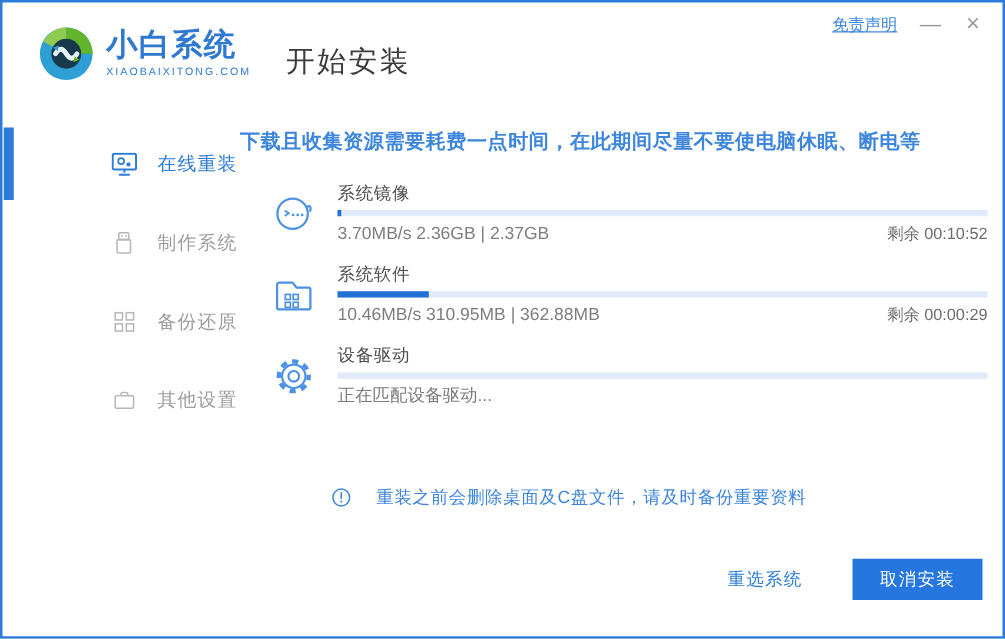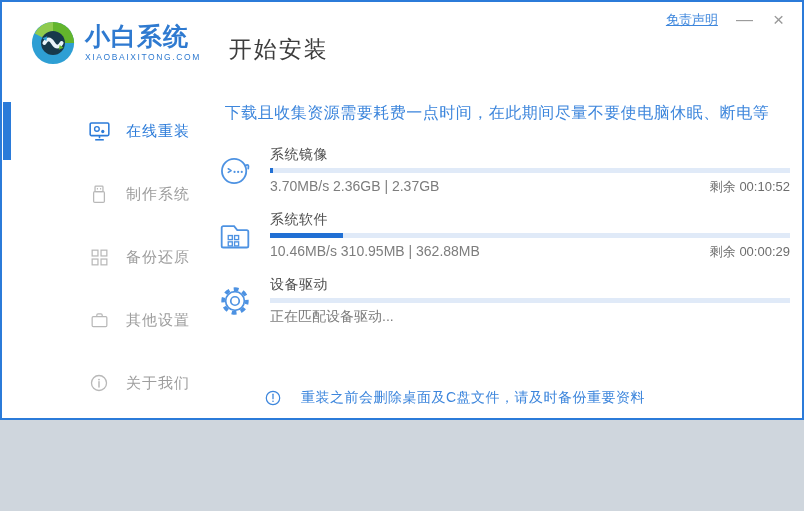--- a/index.html
+++ b/index.html
@@ -8,21 +8,21 @@
     --warn:#3d86dc;
     --btn:#2577df;
     --fill:#2170d4;
     --track:#e0eaf8;
     --gray-text:#9d9d9d;
     --detail:#7d7d7d;
   }
   *{margin:0;padding:0;box-sizing:border-box;}
   html,body{background:#cfd6dd;font-family:"Liberation Sans","DejaVu Sans",sans-serif;}
   .window{
-    position:relative;width:804px;height:420px;background:#fff;
+    position:relative;width:804px;height:511px;background:#fff;
     border:2px solid var(--accent);overflow:hidden;
   }
   
   .titlebar{
     position:absolute;top:0;right:0;display:flex;align-items:center;
     gap:16px;padding:9px 16px 0 0;z-index:5;
   }
   .disclaimer{font-size:13px;color:var(--warn);text-decoration:underline;cursor:pointer;}
   .win-btn{font-size:17px;color:#9a9a9a;line-height:14px;cursor:pointer;padding:0 2px;}
   .win-btn.close{font-size:19px;}
@@ -42,21 +42,21 @@
   }
   .side-item .s-icon{width:22px;margin-left:40px;margin-right:16px;display:flex;justify-content:center;color:#b8b8b8;}
   .side-item .s-label{font-size:15px;letter-spacing:1px;}
   .side-item.active{color:var(--accent);}
   .side-item.active .s-icon{color:var(--accent);}
   .side-item.active::before{
     content:"";position:absolute;left:1px;top:0;width:8px;height:100%;background:var(--accent);
   }
   
   .content{flex:1;position:relative;padding-top:5px;}
-  .warning{font-size:16px;color:var(--warn);text-align:center;letter-spacing:.5px;}
+  .warning{font-size:16px;color:var(--warn);text-align:left;letter-spacing:.5px;font-weight:bold;}
   .tasks{margin-top:22px;}
   .task{display:flex;align-items:center;margin:0 12px 16px 25px;}
   .t-icon{width:36px;height:36px;flex:0 0 auto;margin-right:17px;display:flex;align-items:center;justify-content:center;}
   .t-body{flex:1;}
   .t-title{font-size:14px;color:#4f4f4f;line-height:16px;letter-spacing:.5px;}
   .t-bar{height:5px;background:var(--track);margin-top:6px;position:relative;}
   .t-fill{position:absolute;left:0;top:0;height:100%;background:var(--fill);}
   .t-info{display:flex;justify-content:space-between;margin-top:5px;font-size:14px;color:var(--detail);line-height:17px;}
   .t-remaining{font-size:13px;color:#6d6d6d;}
   .notice{
@@ -145,30 +145,20 @@
       <div class="side-item">
         <span class="s-icon">
           <svg viewBox="0 0 22 20" width="17" height="16">
             <rect x="1.5" y="5.5" width="19" height="13" rx="1.5" fill="none" stroke="currentColor" stroke-width="1.6"></rect>
             <path d="M7.5 5.5 V3.8 a1.6 1.6 0 0 1 1.6-1.6 h3.8 a1.6 1.6 0 0 1 1.6 1.6 V5.5" fill="none" stroke="currentColor" stroke-width="1.6"></path>
           </svg>
         </span>
         <span class="s-label">其他设置</span>
       </div>
 
-      <div class="side-item">
-        <span class="s-icon">
-          <svg viewBox="0 0 22 22" width="18" height="18">
-            <circle cx="11" cy="11" r="9.2" fill="none" stroke="currentColor" stroke-width="1.6"></circle>
-            <circle cx="11" cy="6.8" r="1.1" fill="currentColor"></circle>
-            <path d="M11 9.6 v6.4" stroke="currentColor" stroke-width="1.8" stroke-linecap="round"></path>
-          </svg>
-        </span>
-        <span class="s-label">关于我们</span>
-      </div>
 
     </div>
 
     <div class="content">
       <div class="warning">下载且收集资源需要耗费一点时间，在此期间尽量不要使电脑休眠、断电等</div>
 
       <div class="tasks">
 
         <div class="task">
           <span class="t-icon">

